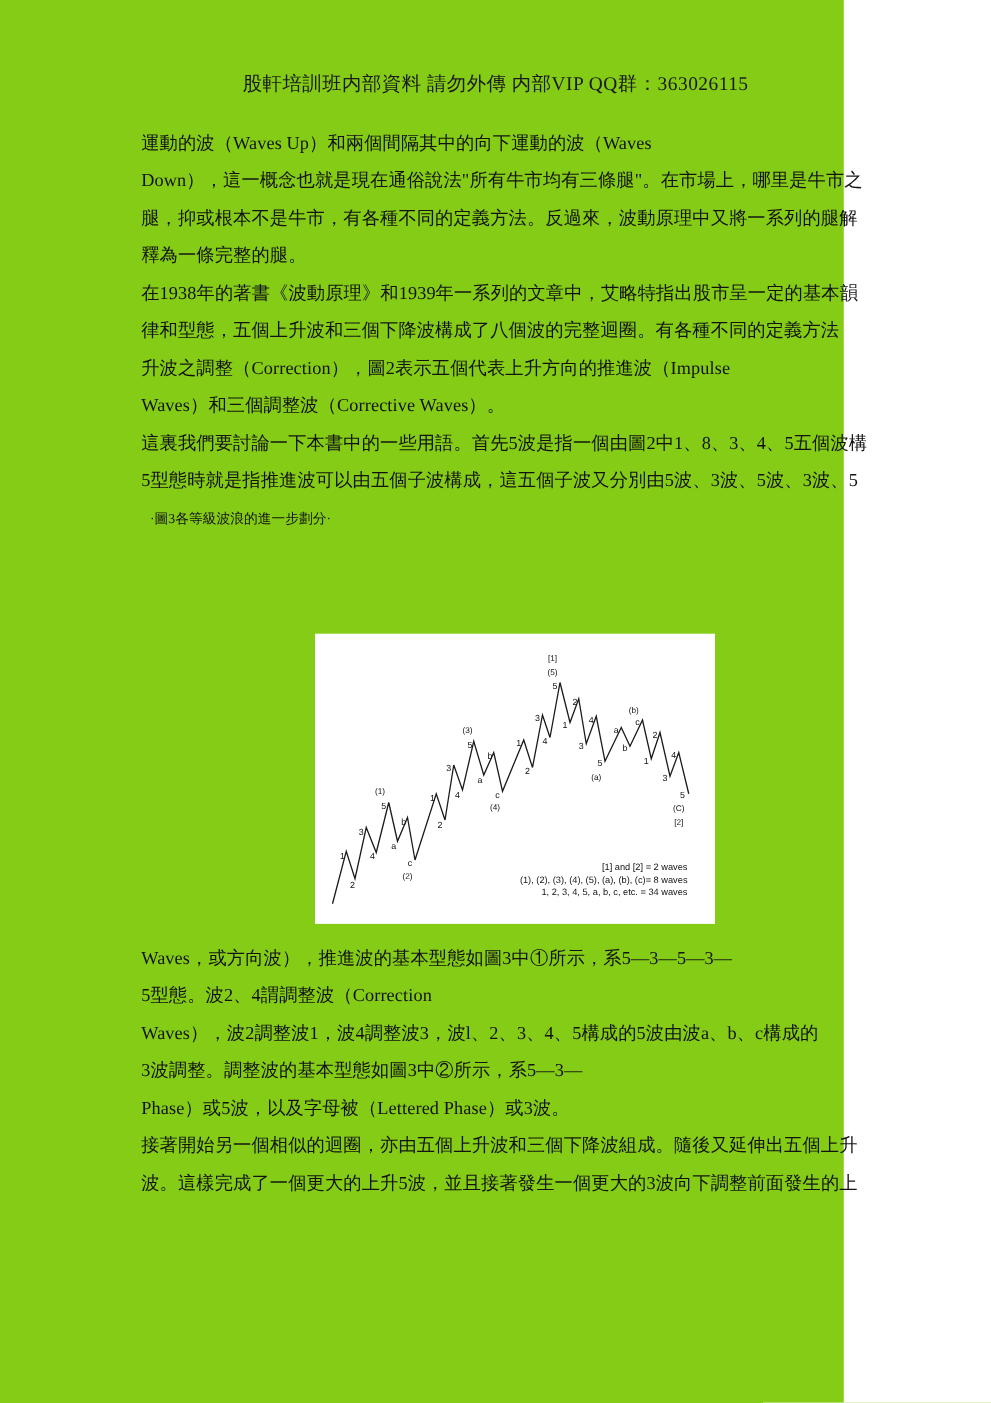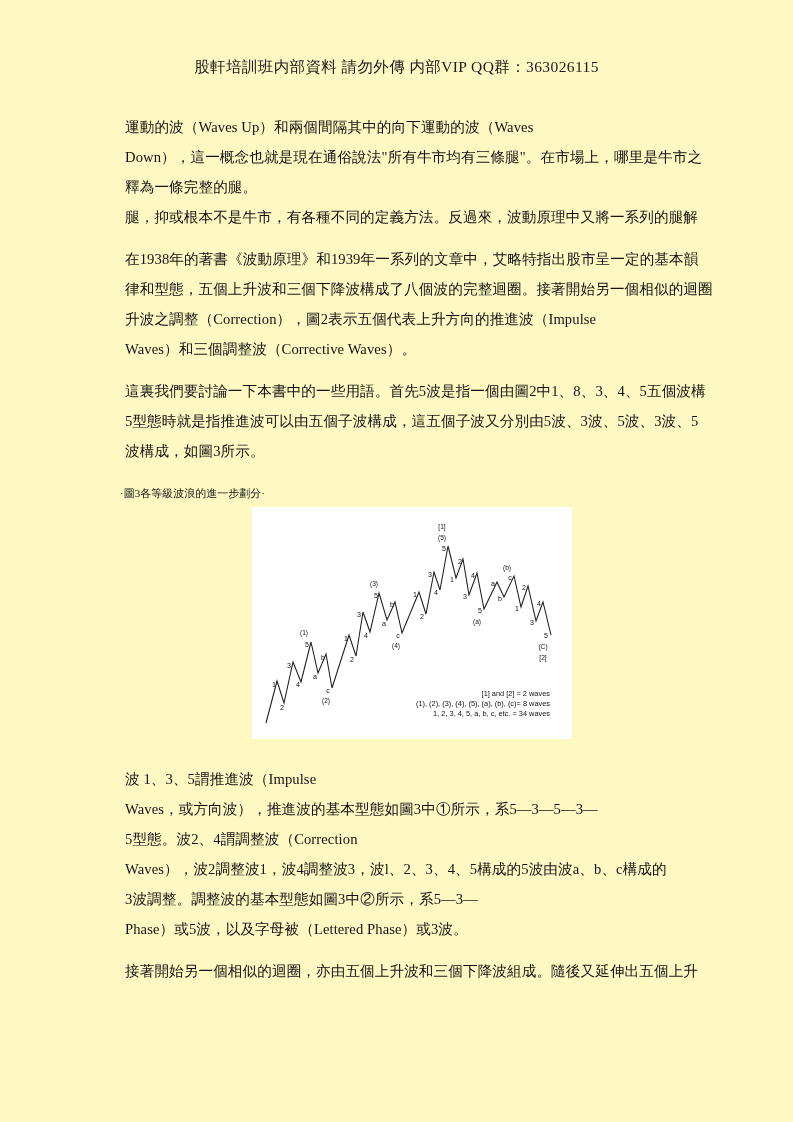--- a/index.html
+++ b/index.html
@@ -11,43 +11,43 @@
     width: 793px;
     height: 1122px;
     position: relative;
     font-family: "Liberation Serif", "DejaVu Serif", serif;
     color: #000000;
     overflow: hidden;
   }
   .page {
     position: absolute;
     left: 0; top: 0;
-    width: 793px;
+    width: 675px;
     height: 1122px;
-    background: #fef9c3;
+    background: #84cc16;
   }
   .doc-header {
     position: absolute;
     left: 0;
     top: 57px;
     width: 793px;
     text-align: center;
     font-size: 15.5px;
     letter-spacing: 0.4px;
     color: #1a1a1a;
     white-space: nowrap;
   }
   .body-text {
     position: absolute;
     left: 113px;
     top: 100px;
     width: 573px;
   }
   .para {
-    margin: 12px;
+    margin: 0;
     padding: 0;
   }
   .line {
     font-size: 14.6px;
     line-height: 30px;
     height: 30px;
     color: #121212;
     white-space: nowrap;
     letter-spacing: 0.1px;
   }
@@ -103,33 +103,32 @@
 <body>
 
 <div class="page">
 
   <div class="doc-header">股軒培訓班内部資料 請勿外傳 内部VIP QQ群：363026115</div>
 
   <div class="body-text">
     <div class="para">
       <div class="line">運動的波（Waves Up）和兩個間隔其中的向下運動的波（Waves</div>
       <div class="line">Down），這一概念也就是現在通俗說法"所有牛市均有三條腿"。在市場上，哪里是牛市之</div>
+      <div class="line">腿，抑或根本不是牛市，有各種不同的定義方法。反過來，波動原理中又將一系列的腿解</div>
       <div class="line">釋為一條完整的腿。</div>
-      <div class="line">腿，抑或根本不是牛市，有各種不同的定義方法。反過來，波動原理中又將一系列的腿解</div>
     </div>
     <div class="para">
       <div class="line">在1938年的著書《波動原理》和1939年一系列的文章中，艾略特指出股市呈一定的基本韻</div>
-      <div class="line">律和型態，五個上升波和三個下降波構成了八個波的完整迴圈。接著開始另一個相似的迴圈</div>
+      <div class="line">律和型態，五個上升波和三個下降波構成了八個波的完整迴圈。有各種不同的定義方法</div>
       <div class="line">升波之調整（Correction），圖2表示五個代表上升方向的推進波（Impulse</div>
       <div class="line">Waves）和三個調整波（Corrective Waves）。</div>
     </div>
     <div class="para">
       <div class="line">這裏我們要討論一下本書中的一些用語。首先5波是指一個由圖2中1、8、3、4、5五個波構</div>
       <div class="line">5型態時就是指推進波可以由五個子波構成，這五個子波又分別由5波、3波、5波、3波、5</div>
-      <div class="line">波構成，如圖3所示。</div>
     </div>
     <div class="caption-line">·圖3各等級波浪的進一步劃分·</div>
   </div>
 
   <div class="figure-wrap">
     <svg width="320" height="232" viewBox="0 0 320 232" xmlns="http://www.w3.org/2000/svg">
       <rect x="0" y="0" width="320" height="232" fill="#ffffff"></rect>
       <path class="wave-path" d="M 14,216 L 25,174 L 32,196 L 41,155 L 49,175 L 59,135 L 66,166 L 74,147 L 80,181 L 97,128 L 104,149 L 111,105 L 118,125 L 127,86 L 135,113 L 143,95 L 150,126 L 167,85 L 174,107 L 182,65 L 188,83 L 196,39 L 204,71 L 211,52 L 217,88 L 225,66 L 232,102 L 245,75 L 252,90 L 262,69 L 269,100 L 276,79 L 284,114 L 291,95 L 299,128"></path>
       <g>
           <text x="22" y="180" class="wave-label" text-anchor="middle">1</text>
@@ -180,25 +179,25 @@
       <g>
         <text class="legend-text" x="298" y="189" text-anchor="end">[1] and [2] = 2 waves</text>
         <text class="legend-text" x="298" y="199" text-anchor="end">(1), (2), (3), (4), (5), (a), (b), (c)= 8 waves</text>
         <text class="legend-text" x="298" y="209" text-anchor="end">1, 2, 3, 4, 5, a, b, c, etc. = 34 waves</text>
       </g>
     </svg>
   </div>
 
   <div class="lower-text">
     <div class="para">
-      <div class="line">波 1、3、5謂推進波（Impulse</div>
       <div class="line">Waves，或方向波），推進波的基本型態如圖3中①所示，系5—3—5—3—</div>
       <div class="line">5型態。波2、4謂調整波（Correction</div>
       <div class="line">Waves），波2調整波1，波4調整波3，波l、2、3、4、5構成的5波由波a、b、c構成的</div>
       <div class="line">3波調整。調整波的基本型態如圖3中②所示，系5—3—</div>
       <div class="line">Phase）或5波，以及字母被（Lettered Phase）或3波。</div>
     </div>
     <div class="para">
       <div class="line">接著開始另一個相似的迴圈，亦由五個上升波和三個下降波組成。隨後又延伸出五個上升</div>
+      <div class="line">波。這樣完成了一個更大的上升5波，並且接著發生一個更大的3波向下調整前面發生的上</div>
     </div>
   </div>
 
 </div>
 
 </body></html>

